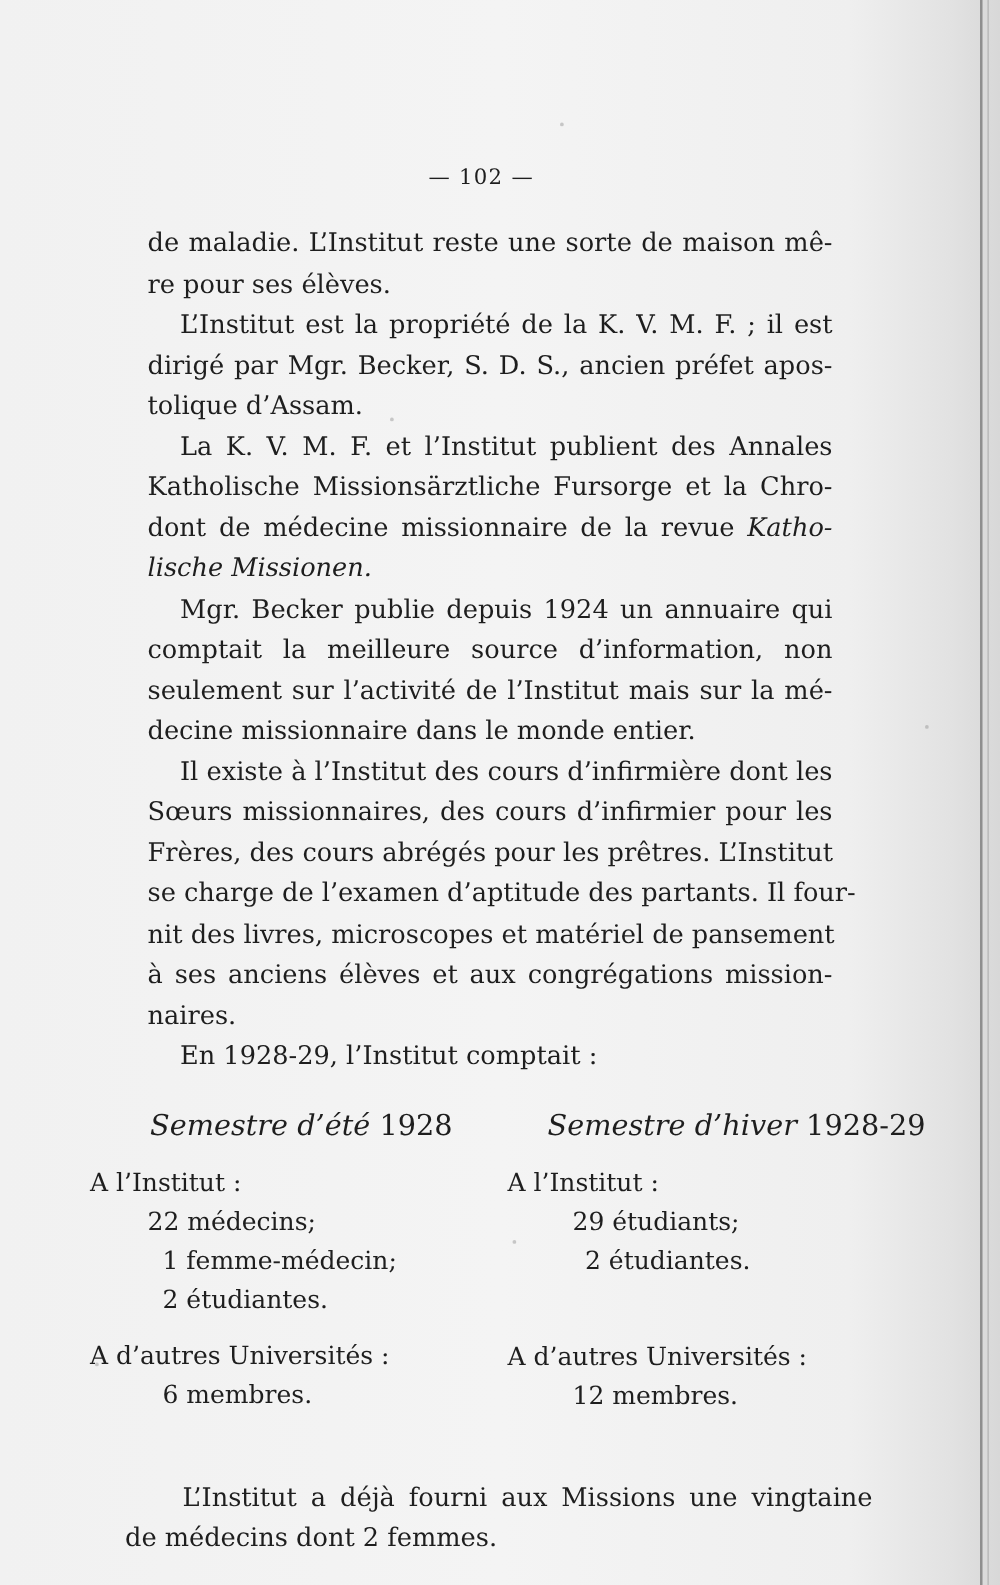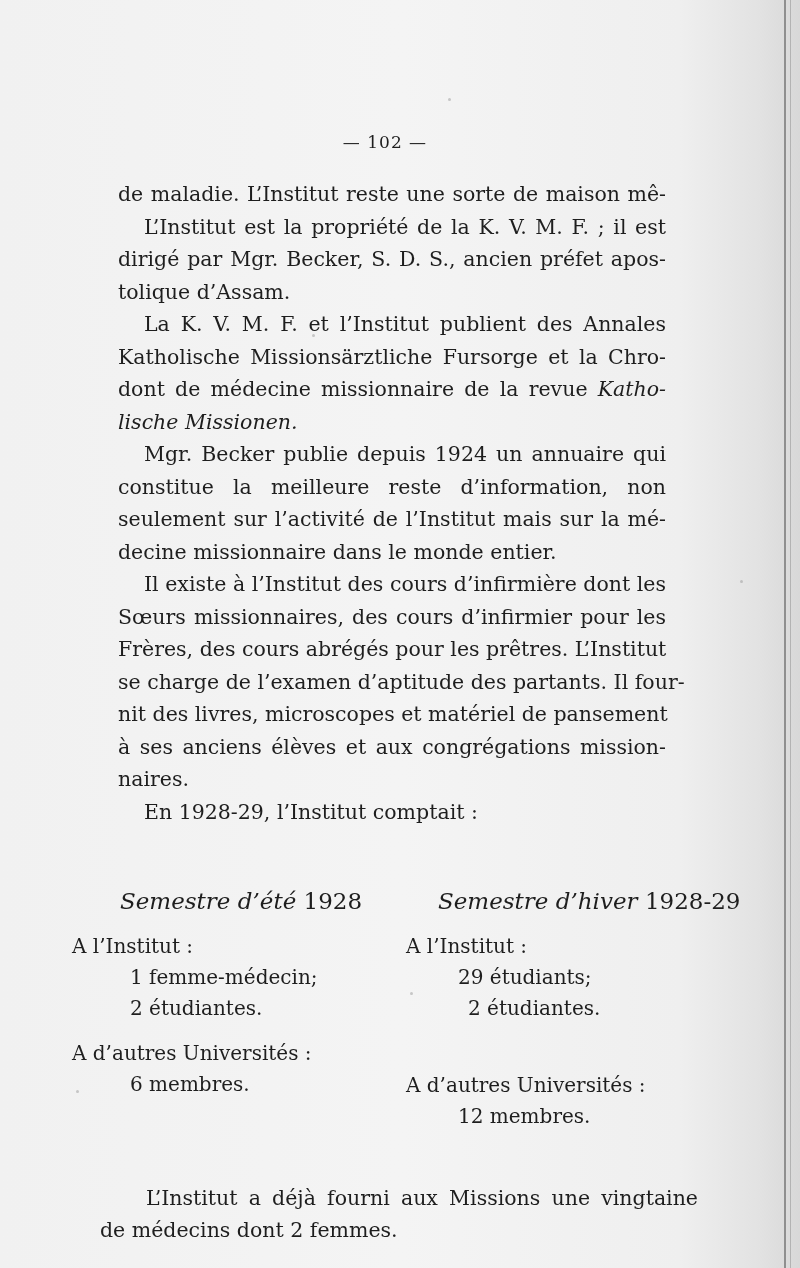--- a/index.html
+++ b/index.html
@@ -59,35 +59,36 @@
 
 <div class="page">
   <div class="edge-line"></div>
   <div class="edge-line2"></div>
 
   <div class="page-number">— 102 —</div>
 
   <div class="body-text">
     <div>
       <span class="line">de maladie. L’Institut reste une sorte de maison mê-</span>
+      <span class="line last">re pour ses élèves.</span>
     </div>
     <div>
       <span class="line indent">L’Institut est la propriété de la K. V. M. F. ; il est</span>
       <span class="line">dirigé par Mgr. Becker, S. D. S., ancien préfet apos-</span>
       <span class="line last">tolique d’Assam.</span>
     </div>
     <div>
       <span class="line indent">La K. V. M. F. et l’Institut publient des Annales</span>
       <span class="line">Katholische Missionsärztliche Fursorge et la Chro-</span>
       <span class="line"><span>dont de médecine missionnaire de la revue </span><i>Katho-</i></span>
       <span class="line last"><i>lische Missionen.</i></span>
     </div>
     <div>
       <span class="line indent">Mgr. Becker publie depuis 1924 un annuaire qui</span>
-      <span class="line">constitue la meilleure reste d’information, non</span>
+      <span class="line">comptait la meilleure source d’information, non</span>
       <span class="line">seulement sur l’activité de l’Institut mais sur la mé-</span>
       <span class="line last">decine missionnaire dans le monde entier.</span>
     </div>
     <div>
       <span class="line indent">Il existe à l’Institut des cours d’infirmière dont les</span>
       <span class="line">Sœurs missionnaires, des cours d’infirmier pour les</span>
       <span class="line">Frères, des cours abrégés pour les prêtres. L’Institut</span>
       <span class="line">se charge de l’examen d’aptitude des partants. Il four-</span>
       <span class="line">nit des livres, microscopes et matériel de pansement</span>
       <span class="line">à ses anciens élèves et aux congrégations mission-</span>
@@ -95,20 +96,21 @@
     </div>
     <div>
       <span class="line indent last">En 1928-29, l’Institut comptait :</span>
     </div>
   </div>
 
   <div class="columns">
     <div class="col left">
       <div class="col-title"><i>Semestre d’été</i> <span>1928</span></div>
       <div class="section-head">A l’Institut :</div>
+      <div class="item">22 médecins;</div>
       <div class="item sub">1 femme-médecin;</div>
       <div class="item sub">2 étudiantes.</div>
       <div class="gap"></div>
       <div class="section-head" style="margin-top:0">A d’autres Universités :</div>
       <div class="item sub">6 membres.</div>
     </div>
 
     <div class="col right">
       <div class="col-title" style="margin-left:32px"><i>Semestre d’hiver</i> <span>1928-29</span></div>
       <div class="section-head">A l’Institut :</div>

